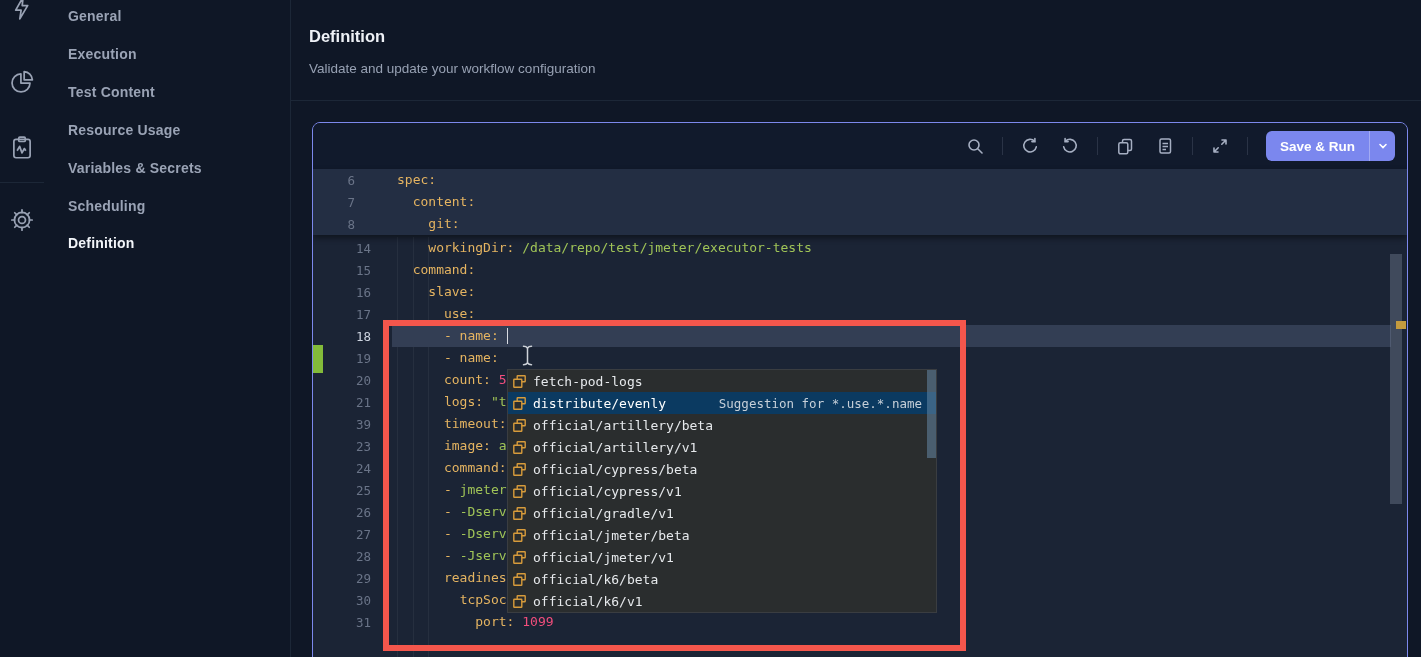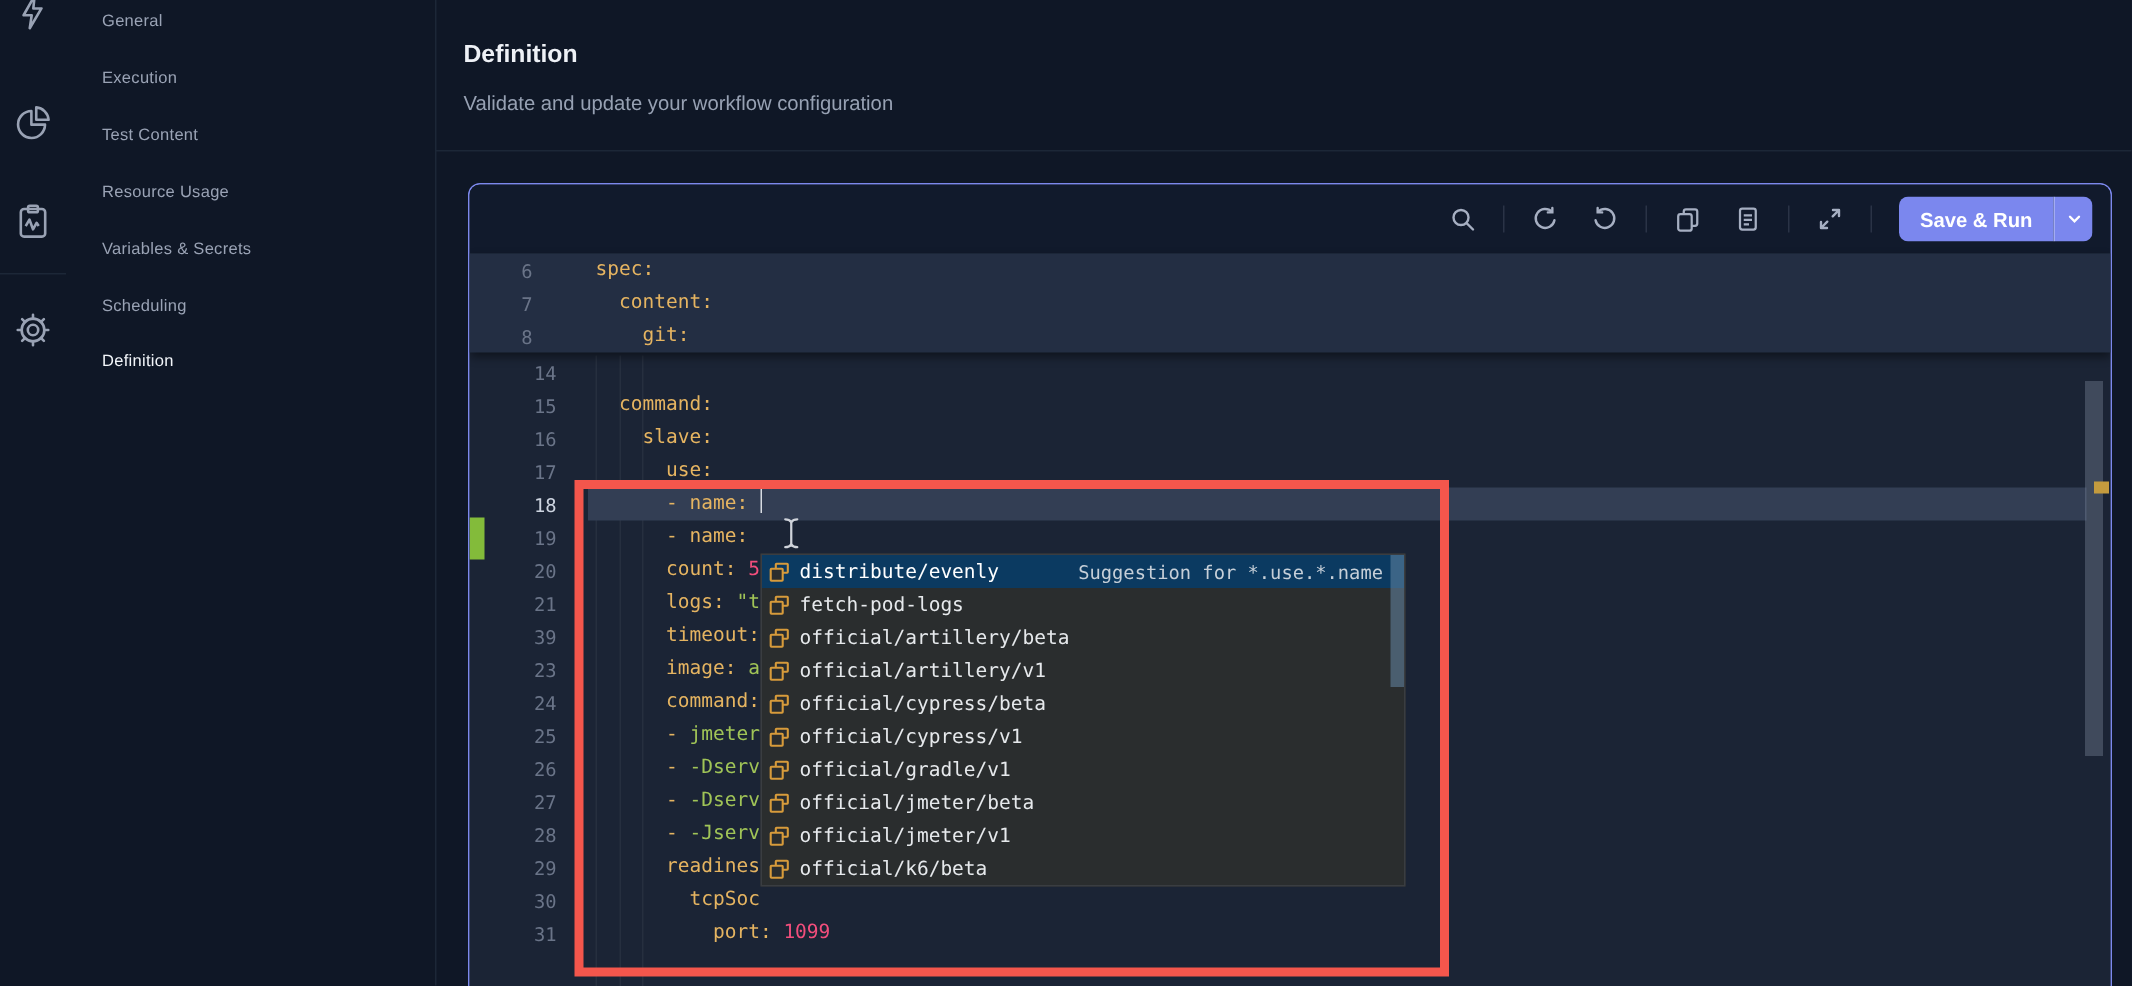--- a/index.html
+++ b/index.html
@@ -15,21 +15,21 @@
   }
   *{margin:0;padding:0;box-sizing:border-box}
   html,body{width:1421px;height:657px;overflow:hidden;background:var(--page-bg);
     font-family:"Liberation Sans",sans-serif;}
   
   .rail{position:absolute;left:0;top:0;width:44px;height:657px}
   .rail .ricon{position:absolute;left:9px;width:26px;height:26px;color:var(--icon);cursor:pointer}
   .rail-divider{position:absolute;left:0;top:182px;width:44px;height:1px;background:var(--divider)}
   
   .menu{position:absolute;left:68px;top:0;width:210px}
-  .menu-item{position:absolute;left:0;font-size:11px;font-weight:400;color:var(--sidebar-text);
+  .menu-item{position:absolute;left:0;font-size:14px;font-weight:700;color:var(--sidebar-text);
     letter-spacing:.2px;cursor:pointer;white-space:nowrap}
   .menu-item.active{color:var(--sidebar-active)}
   .v-divider{position:absolute;left:290px;top:0;width:1px;height:657px;background:var(--divider)}
   
   .page-title{position:absolute;left:309px;top:27px;font-size:16.5px;font-weight:700;color:var(--title)}
   .page-subtitle{position:absolute;left:309px;top:61px;font-size:13.5px;color:var(--subtitle)}
   .h-divider{position:absolute;left:290px;top:100px;width:1131px;height:1px;background:var(--divider)}
   
   .editor{position:absolute;left:312px;top:122px;width:1096px;height:604px;
     border:1px solid var(--panel-border);border-radius:8px 8px 0 0;overflow:hidden;background:var(--editor-bg)}
@@ -174,21 +174,21 @@
       </span>
     </span>
   </div>
 
   <div class="code-area">
     <div class="guide" style="left:84px"></div>
     <div class="guide" style="left:100px"></div>
     <div class="guide" style="left:115px"></div>
 
     <div class="lines" id="lines">
-        <div class="code-row"><span class="ln">14</span></div>
+        <div class="code-row"><span class="ln">14</span><span class="code"><span class="tk-p">    </span><span class="tk-k">workingDir:</span><span class="tk-p"> </span><span class="tk-v">/data/repo/test/jmeter/executor-tests</span></span></div>
         <div class="code-row"><span class="ln">15</span><span class="code"><span class="tk-p">  </span><span class="tk-k">command:</span></span></div>
         <div class="code-row"><span class="ln">16</span><span class="code"><span class="tk-p">    </span><span class="tk-k">slave:</span></span></div>
         <div class="code-row"><span class="ln">17</span><span class="code"><span class="tk-p">      </span><span class="tk-k">use:</span></span></div>
         <div class="code-row active"><span class="ln">18</span><span class="code"><span class="tk-p">      </span><span class="tk-k">- name:</span><span class="tk-p"> </span><span class="caret"></span></span></div>
         <div class="code-row"><span class="ln">19</span><span class="code"><span class="tk-p">      </span><span class="tk-k">- name:</span><span class="tk-p"> </span></span></div>
         <div class="code-row"><span class="ln">20</span><span class="code"><span class="tk-p">      </span><span class="tk-k">count:</span><span class="tk-p"> </span><span class="tk-n">5</span></span></div>
         <div class="code-row"><span class="ln">21</span><span class="code"><span class="tk-p">      </span><span class="tk-k">logs:</span><span class="tk-p"> </span><span class="tk-v">"t</span></span></div>
         <div class="code-row"><span class="ln">39</span><span class="code"><span class="tk-p">      </span><span class="tk-k">timeout:</span></span></div>
         <div class="code-row"><span class="ln">23</span><span class="code"><span class="tk-p">      </span><span class="tk-k">image:</span><span class="tk-p"> </span><span class="tk-v">a</span></span></div>
         <div class="code-row"><span class="ln">24</span><span class="code"><span class="tk-p">      </span><span class="tk-k">command:</span></span></div>
@@ -205,40 +205,40 @@
         <div class="code-row"><span class="ln">7</span><span class="code"><span class="tk-p">  </span><span class="tk-k">content:</span></span></div>
         <div class="code-row"><span class="ln">8</span><span class="code"><span class="tk-p">    </span><span class="tk-k">git:</span></span></div>
       </div>
 
     <div class="gutter-marker"></div>
     <div class="scroll-thumb"></div>
     <div class="overview-marker"></div>
 
     <div class="suggest" id="suggest">
       <div class="s-thumb"></div>
-    <div class="s-row selected">
+    <div class="s-row">
+          <svg class="s-icon" viewBox="0 0 15 15" fill="none" stroke="currentColor" stroke-width="1.4">
+    <rect x="5.2" y="1.8" width="8" height="6" rx="0.5"></rect>
+    <rect x="1.8" y="5.2" width="8" height="8" rx="0.5" fill="#2a2d2e"></rect>
+  </svg>
+          <span class="s-label">fetch-pod-logs</span>
+        </div>
+        <div class="s-row selected">
           <svg class="s-icon" viewBox="0 0 15 15" fill="none" stroke="currentColor" stroke-width="1.4">
     <rect x="5.2" y="1.8" width="8" height="6" rx="0.5"></rect>
     <rect x="1.8" y="5.2" width="8" height="8" rx="0.5" fill="#2a2d2e"></rect>
   </svg>
           <span class="s-label">distribute/evenly</span>
           <span class="s-hint">Suggestion for *.use.*.name</span>
         </div>
         <div class="s-row">
           <svg class="s-icon" viewBox="0 0 15 15" fill="none" stroke="currentColor" stroke-width="1.4">
     <rect x="5.2" y="1.8" width="8" height="6" rx="0.5"></rect>
     <rect x="1.8" y="5.2" width="8" height="8" rx="0.5" fill="#2a2d2e"></rect>
   </svg>
-          <span class="s-label">fetch-pod-logs</span>
-        </div>
-        <div class="s-row">
-          <svg class="s-icon" viewBox="0 0 15 15" fill="none" stroke="currentColor" stroke-width="1.4">
-    <rect x="5.2" y="1.8" width="8" height="6" rx="0.5"></rect>
-    <rect x="1.8" y="5.2" width="8" height="8" rx="0.5" fill="#2a2d2e"></rect>
-  </svg>
           <span class="s-label">official/artillery/beta</span>
         </div>
         <div class="s-row">
           <svg class="s-icon" viewBox="0 0 15 15" fill="none" stroke="currentColor" stroke-width="1.4">
     <rect x="5.2" y="1.8" width="8" height="6" rx="0.5"></rect>
     <rect x="1.8" y="5.2" width="8" height="8" rx="0.5" fill="#2a2d2e"></rect>
   </svg>
           <span class="s-label">official/artillery/v1</span>
         </div>
         <div class="s-row">
@@ -275,20 +275,27 @@
     <rect x="1.8" y="5.2" width="8" height="8" rx="0.5" fill="#2a2d2e"></rect>
   </svg>
           <span class="s-label">official/jmeter/v1</span>
         </div>
         <div class="s-row">
           <svg class="s-icon" viewBox="0 0 15 15" fill="none" stroke="currentColor" stroke-width="1.4">
     <rect x="5.2" y="1.8" width="8" height="6" rx="0.5"></rect>
     <rect x="1.8" y="5.2" width="8" height="8" rx="0.5" fill="#2a2d2e"></rect>
   </svg>
           <span class="s-label">official/k6/beta</span>
+        </div>
+        <div class="s-row">
+          <svg class="s-icon" viewBox="0 0 15 15" fill="none" stroke="currentColor" stroke-width="1.4">
+    <rect x="5.2" y="1.8" width="8" height="6" rx="0.5"></rect>
+    <rect x="1.8" y="5.2" width="8" height="8" rx="0.5" fill="#2a2d2e"></rect>
+  </svg>
+          <span class="s-label">official/k6/v1</span>
         </div>
       </div>
   </div>
 </div>
 
 <div class="annotation"></div>
 <div class="mouse-cursor">
   <svg width="17" height="23" viewBox="0 0 17 23" fill="none" stroke="#cfd3da" stroke-width="1.5" stroke-linecap="round">
     <path d="M4.5 2.2c2 0 3.2.7 4 1.8.8-1.1 2-1.8 4-1.8"></path>
     <path d="M8.5 4v15"></path>

